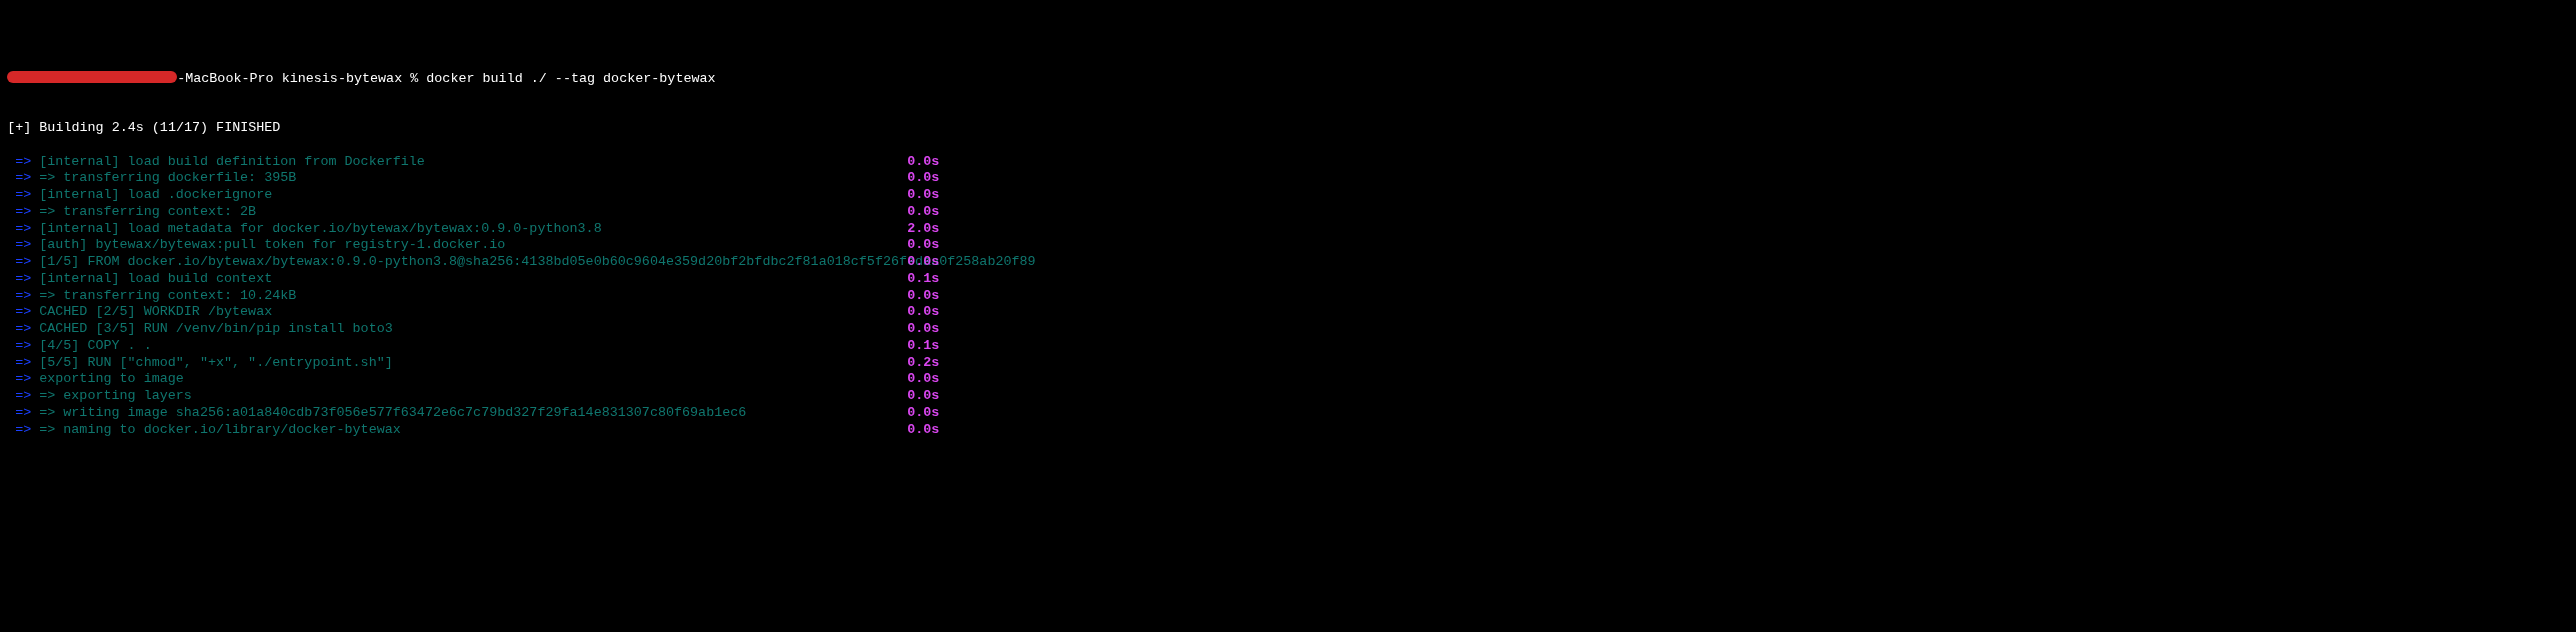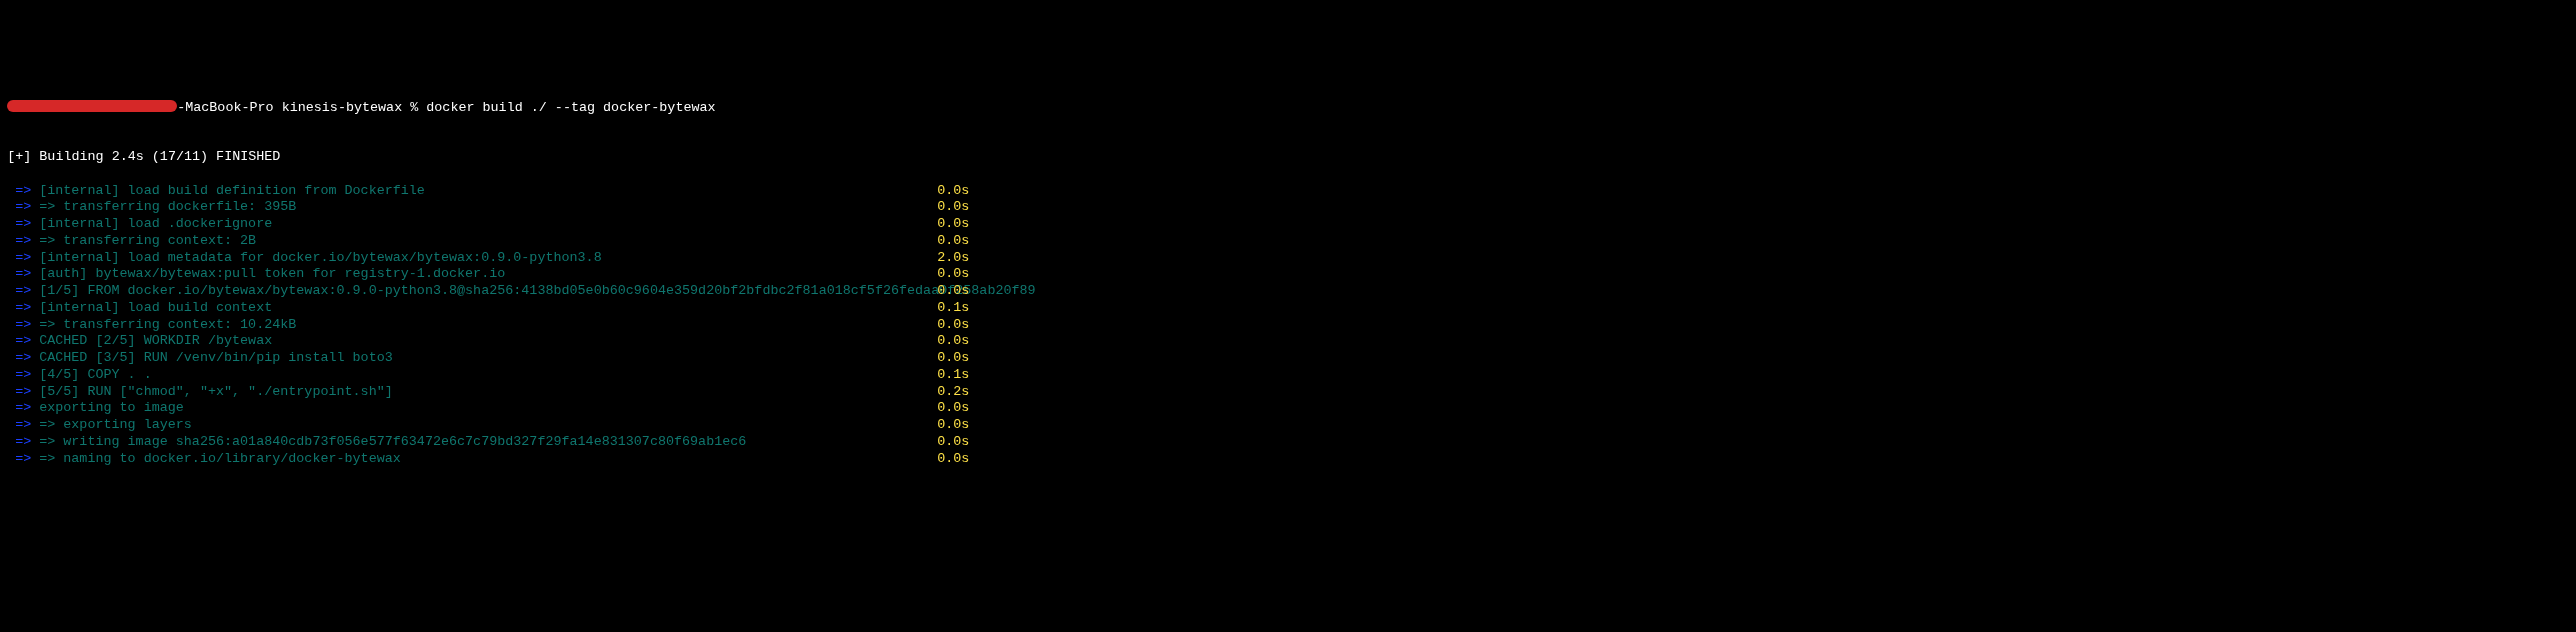--- a/index.html
+++ b/index.html
@@ -23,49 +23,49 @@
       background-color: #d62828;
       width: 170px;
       height: 12.5px;
       border-radius: 45px;
       vertical-align: middle;
       position: relative;
       top: -0.9px;
     }
     .prompt-line {
       color: #ffffff;
-      margin-top: 29px;
     }
     .summary-line {
       color: #ffffff;
       margin-top: 16px;
     }
     .build-step {
       display: flex;
       justify-content: flex-start;
     }
     .arrow-col {
       color: #1b40ff;
       width: 32px;
       flex-shrink: 0;
     }
     .step-text {
       color: #0f766e;
       flex-grow: 0;
     }
     .timing-col {
       position: absolute;
-      left: 930px;
-      color: #fde047;
+      left: 900px;
+      color: #d946ef;
+      font-weight: bold;
     }
   </style>
 </head>
 <body>
 
 
 
 <div class="prompt-line"><span class="redaction"></span><span>-MacBook-Pro kinesis-bytewax % </span><span>docker build ./ --tag docker-bytewax</span></div>
-<div class="summary-line">[+] Building 2.4s (17/11) FINISHED</div>
+<div class="summary-line">[+] Building 2.4s (11/17) FINISHED</div>
 <div id="steps-container"><div class="build-step" style="position: relative;"><span class="arrow-col"> =&gt; </span><span class="step-text">[internal] load build definition from Dockerfile</span><span class="timing-col">0.0s</span></div><div class="build-step" style="position: relative;"><span class="arrow-col"> =&gt; </span><span class="step-text">=&gt; transferring dockerfile: 395B</span><span class="timing-col">0.0s</span></div><div class="build-step" style="position: relative;"><span class="arrow-col"> =&gt; </span><span class="step-text">[internal] load .dockerignore</span><span class="timing-col">0.0s</span></div><div class="build-step" style="position: relative;"><span class="arrow-col"> =&gt; </span><span class="step-text">=&gt; transferring context: 2B</span><span class="timing-col">0.0s</span></div><div class="build-step" style="position: relative;"><span class="arrow-col"> =&gt; </span><span class="step-text">[internal] load metadata for docker.io/bytewax/bytewax:0.9.0-python3.8</span><span class="timing-col">2.0s</span></div><div class="build-step" style="position: relative;"><span class="arrow-col"> =&gt; </span><span class="step-text">[auth] bytewax/bytewax:pull token for registry-1.docker.io</span><span class="timing-col">0.0s</span></div><div class="build-step" style="position: relative;"><span class="arrow-col"> =&gt; </span><span class="step-text">[1/5] FROM docker.io/bytewax/bytewax:0.9.0-python3.8@sha256:4138bd05e0b60c9604e359d20bf2bfdbc2f81a018cf5f26fedaa0f258ab20f89</span><span class="timing-col">0.0s</span></div><div class="build-step" style="position: relative;"><span class="arrow-col"> =&gt; </span><span class="step-text">[internal] load build context</span><span class="timing-col">0.1s</span></div><div class="build-step" style="position: relative;"><span class="arrow-col"> =&gt; </span><span class="step-text">=&gt; transferring context: 10.24kB</span><span class="timing-col">0.0s</span></div><div class="build-step" style="position: relative;"><span class="arrow-col"> =&gt; </span><span class="step-text">CACHED [2/5] WORKDIR /bytewax</span><span class="timing-col">0.0s</span></div><div class="build-step" style="position: relative;"><span class="arrow-col"> =&gt; </span><span class="step-text">CACHED [3/5] RUN /venv/bin/pip install boto3</span><span class="timing-col">0.0s</span></div><div class="build-step" style="position: relative;"><span class="arrow-col"> =&gt; </span><span class="step-text">[4/5] COPY . .</span><span class="timing-col">0.1s</span></div><div class="build-step" style="position: relative;"><span class="arrow-col"> =&gt; </span><span class="step-text">[5/5] RUN ["chmod", "+x", "./entrypoint.sh"]</span><span class="timing-col">0.2s</span></div><div class="build-step" style="position: relative;"><span class="arrow-col"> =&gt; </span><span class="step-text">exporting to image</span><span class="timing-col">0.0s</span></div><div class="build-step" style="position: relative;"><span class="arrow-col"> =&gt; </span><span class="step-text">=&gt; exporting layers</span><span class="timing-col">0.0s</span></div><div class="build-step" style="position: relative;"><span class="arrow-col"> =&gt; </span><span class="step-text">=&gt; writing image sha256:a01a840cdb73f056e577f63472e6c7c79bd327f29fa14e831307c80f69ab1ec6</span><span class="timing-col">0.0s</span></div><div class="build-step" style="position: relative;"><span class="arrow-col"> =&gt; </span><span class="step-text">=&gt; naming to docker.io/library/docker-bytewax</span><span class="timing-col">0.0s</span></div></div>
 
 
 
 
 
 </body></html>

